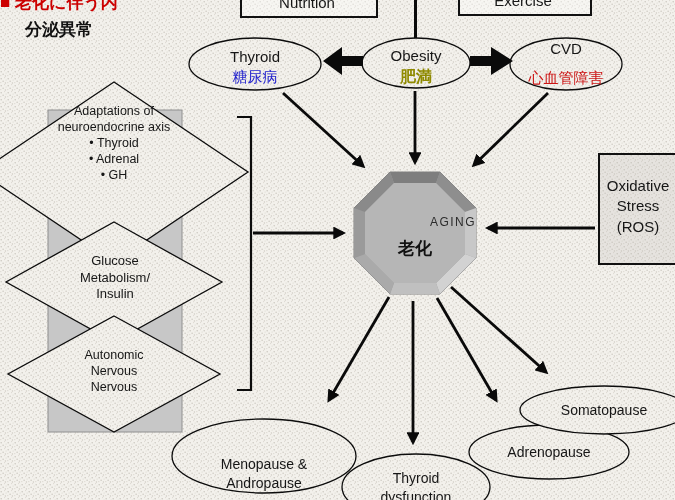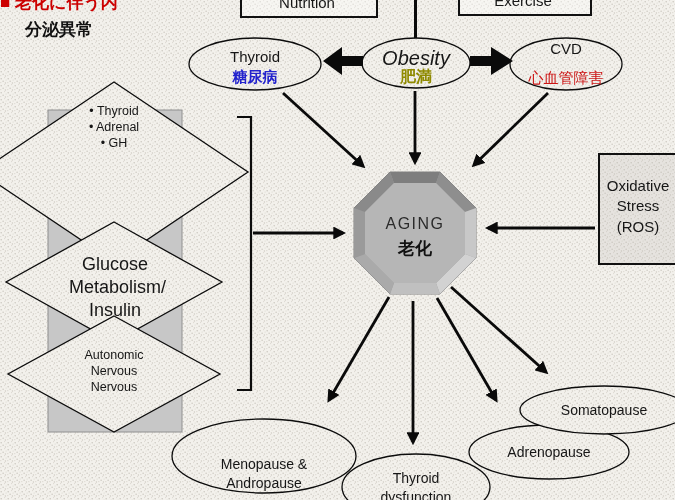--- a/index.html
+++ b/index.html
@@ -14,31 +14,31 @@
 
   #title1{left:0;top:-9px;width:240px;text-align:left;font-size:17px;font-weight:bold;color:#cc0000;white-space:nowrap;}
   #title2{left:2px;top:18px;width:240px;text-align:left;font-size:17px;font-weight:bold;color:#111;margin-left:23px;}
 
   #nutrition-box{left:240px;top:-24px;width:134px;height:38px;}
   #exercise-box{left:458px;top:-26px;width:130px;height:38px;}
   #nutrition-label{left:240px;top:-6px;width:134px;font-size:15px;}
   #exercise-label{left:458px;top:-8px;width:130px;font-size:15px;}
 
   #diabetes-en{left:189px;top:48px;width:132px;font-size:15px;}
-  #diabetes-jp{left:189px;top:68px;width:132px;font-size:15px;font-weight:bold;color:#2323cd;}
-  #obesity-en{left:361px;top:47px;width:110px;font-size:20px;font-style:italic;}
+  #diabetes-jp{left:189px;top:68px;width:132px;font-size:15px;font-weight:normal;color:#2323cd;}
+  #obesity-en{left:361px;top:47px;width:110px;font-size:15px;}
   #obesity-jp{left:361px;top:67px;width:110px;font-size:16px;font-weight:bold;color:#8f8a00;}
   #cvd-en{left:509px;top:40px;width:114px;font-size:15px;}
   #cvd-jp{left:509px;top:69px;width:114px;font-size:15px;font-weight:normal;color:#cc1414;}
 
   #d1-block{left:44px;top:103px;width:140px;font-size:12.5px;line-height:1.28;}
-  #d2-block{left:69px;top:253px;width:92px;font-size:18px;line-height:1.28;}
+  #d2-block{left:69px;top:253px;width:92px;font-size:13px;line-height:1.28;}
   #d3-block{left:74px;top:347px;width:80px;font-size:12.5px;line-height:1.28;}
 
-  #aging-en{left:353px;top:215px;width:124px;font-size:16px;letter-spacing:1.5px;color:#2b2b2b;}
+  #aging-en{left:353px;top:215px;width:124px;font-size:12px;letter-spacing:1.5px;color:#2b2b2b;padding-left:38px;}
   #aging-jp{left:353px;top:237px;width:124px;font-size:17px;font-weight:bold;color:#111;}
 
   #ox-box{left:598px;top:153px;width:95px;height:108px;border-width:2.5px;background:rgba(190,188,182,0.25);}
   #ox-label{left:599px;top:176px;width:78px;font-size:15px;line-height:1.35;}
 
   #menopause-label{left:206px;top:431px;width:116px;font-size:14px;line-height:1.35;margin-top:24px;}
   #thyroid-label{left:366px;top:469px;width:100px;font-size:14px;line-height:1.35;}
   #adrenopause-label{left:487px;top:444px;width:124px;font-size:14px;}
   #somatopause-label{left:542px;top:402px;width:124px;font-size:14px;}
 
@@ -126,20 +126,21 @@
   <div class="lbl" id="exercise-label">Exercise</div>
 
   <div class="lbl" id="diabetes-en">Thyroid</div>
   <div class="lbl" id="diabetes-jp">糖尿病</div>
   <div class="lbl" id="obesity-en">Obesity</div>
   <div class="lbl" id="obesity-jp">肥満</div>
   <div class="lbl" id="cvd-en">CVD</div>
   <div class="lbl" id="cvd-jp">心血管障害</div>
 
   <div class="lbl" id="d1-block">
+    <div>Adaptations of neuroendocrine axis</div>
     <div>• Thyroid</div>
     <div>• Adrenal</div>
     <div>• GH</div>
   </div>
   <div class="lbl" id="d2-block">Glucose Metabolism/ Insulin</div>
   <div class="lbl" id="d3-block">Autonomic Nervous Nervous</div>
 
   <div class="lbl" id="aging-en">AGING</div>
   <div class="lbl" id="aging-jp">老化</div>
 

